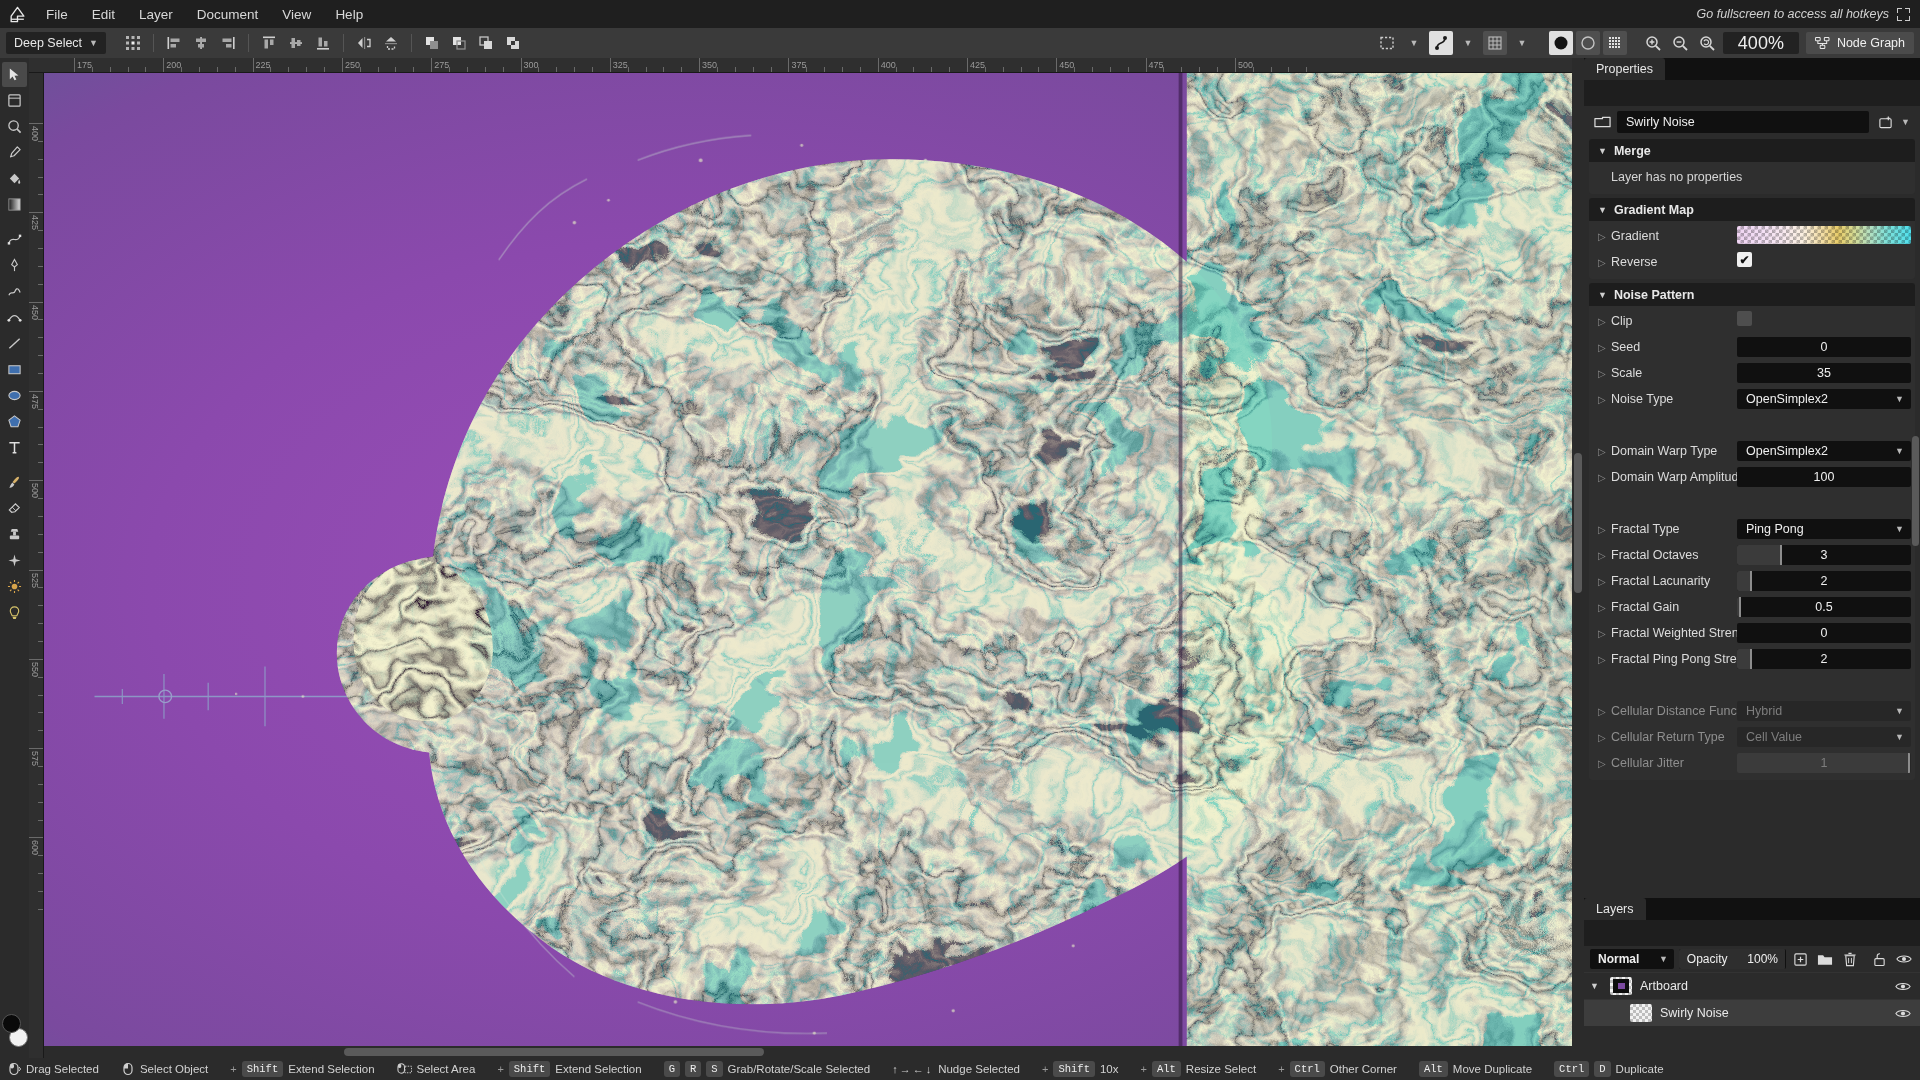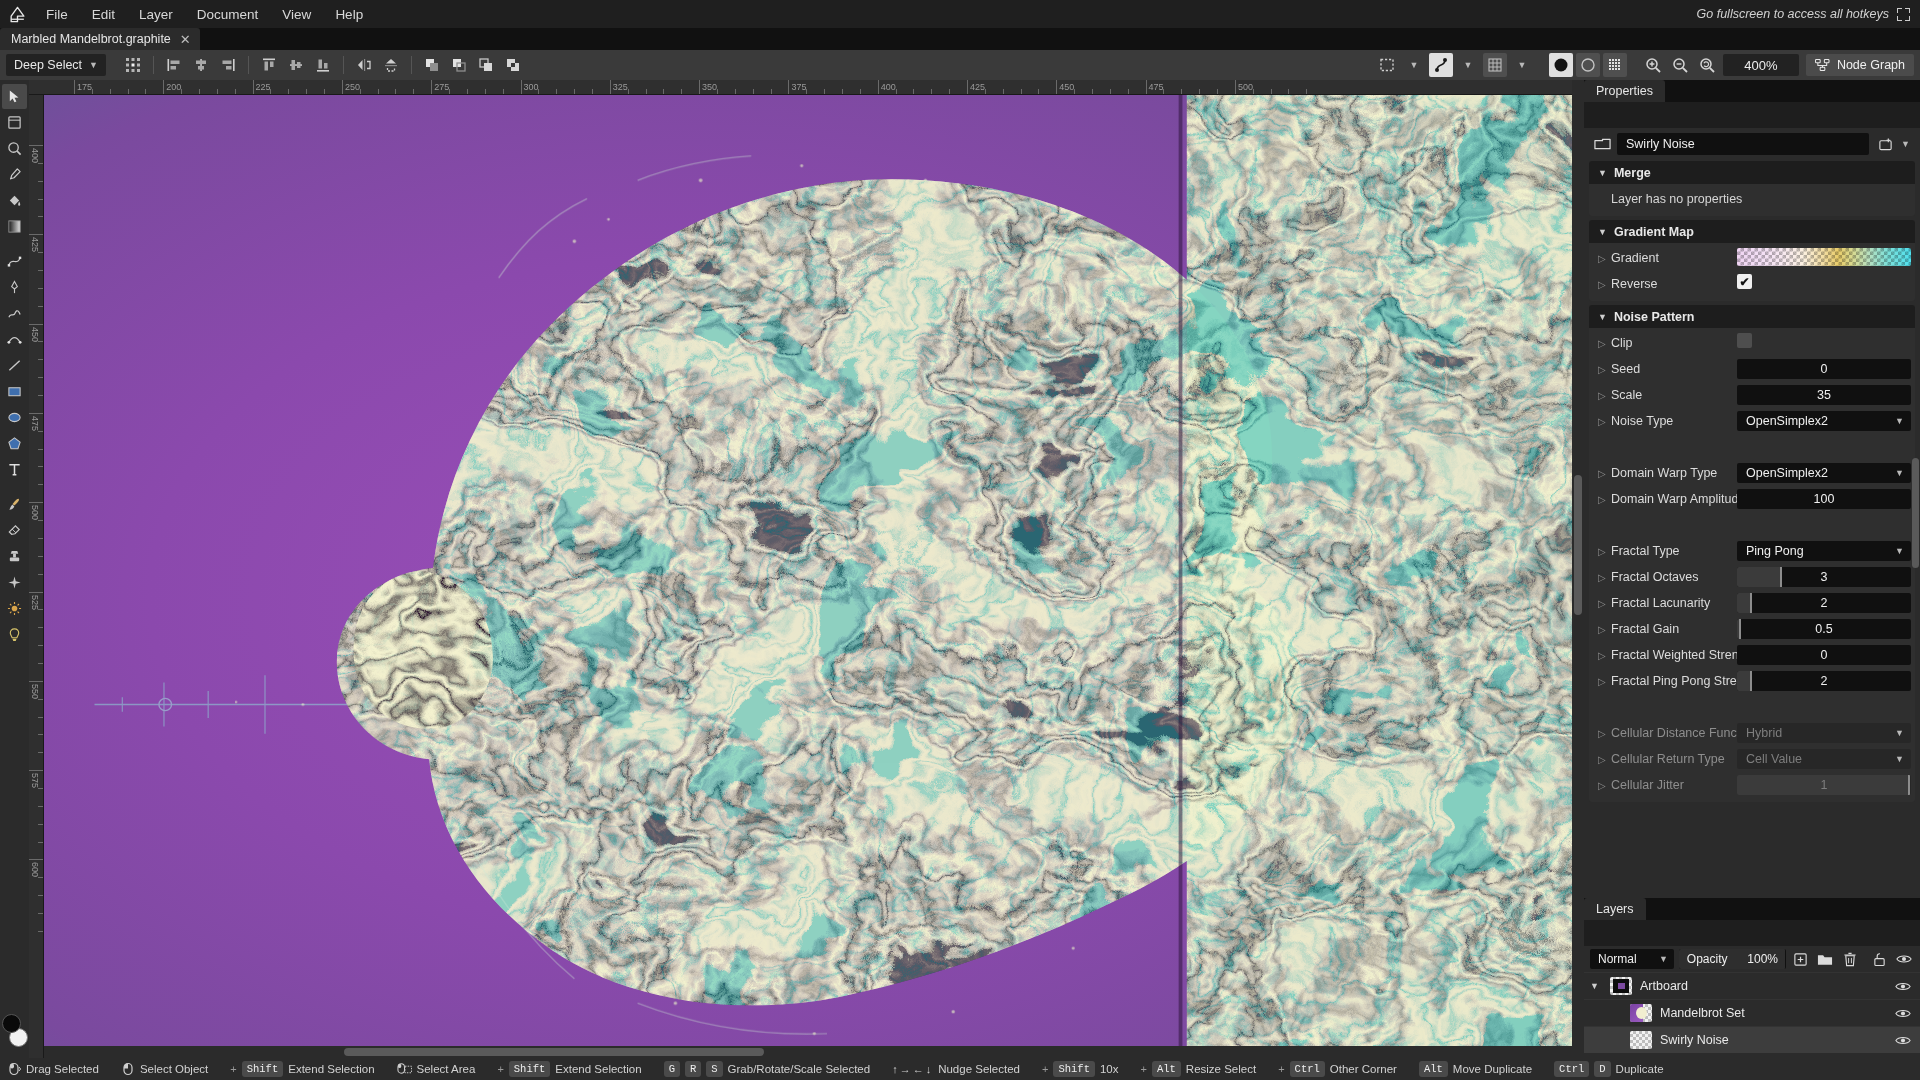--- a/index.html
+++ b/index.html
@@ -61,21 +61,21 @@
     width: 24px; height: 24px; display: flex; align-items: center; justify-content: center;
     border-radius: 2px; cursor: pointer;
   }
   .ob-btn.active { background: #4f4f4f; }
   .ob-btn.lit { background: #e0e0e0; }
   .sep { width: 1px; height: 18px; background: #555; margin: 0 5px; }
   .gap { width: 9px; }
   .zoomfield {
     width: 76px; height: 22px; background: #222; border-radius: 2px;
     display: flex; align-items: center; justify-content: center;
-    font-size: 13px; color: #ededed;
+    font-size: 18px; color: #ededed;
   }
   .nodegraph-btn {
     height: 22px; background: #4b4b4b; border-radius: 2px; display: flex; align-items: center;
     gap: 7px; padding: 0 9px; font-size: 12.5px; color: #f0f0f0; margin-left: 4px;
   }
 
   
   .body { flex: 1 1 auto; display: flex; min-height: 0; }
 
   .toolbar {
@@ -186,21 +186,21 @@
 
   .panel-scroll {
     position: absolute; right: 1px; width: 7px; background: #5a5a5a; border-radius: 4px;
   }
 
   
   .layers-toolbar { height: 26px; display: flex; align-items: center; gap: 5px; padding: 3px 6px; }
   .blend-select {
     width: 86px; height: 20px; background: #101010; border-radius: 2px;
     display: flex; align-items: center; justify-content: space-between; padding: 0 6px 0 8px;
-    font-size: 12px; color: #efefef;
+    font-size: 12px; color: #efefef; font-weight: bold;
   }
   .opacity-field {
     width: 110px; height: 20px; background: #101010; border-radius: 2px; position: relative;
     display: flex; align-items: center; justify-content: space-between; padding: 0 8px;
     font-size: 12px; color: #efefef; overflow: hidden;
   }
   .opacity-field .ofill { position: absolute; left:0; top:0; bottom:0; width: 99%; background: #2e2e2e; }
   .opacity-field span { position: relative; z-index: 2; }
   .licon { width: 20px; height: 20px; display: flex; align-items: center; justify-content: center; cursor: pointer; }
   .layer-row {
@@ -259,26 +259,20 @@
       <span>Go fullscreen to access all hotkeys</span>
       <span class="fs-icon">
           <i></i>
           <i></i>
           <i></i>
           <i></i>
         </span>
     </div>
   </div>
 
-  <div class="tabrow">
-    <div class="doc-tab">
-      <span>Marbled Mandelbrot.graphite</span>
-      <span class="tab-close">✕</span>
-    </div>
-  </div>
 
   <div class="optbar">
     <div class="tool-select">
       <span>Deep Select</span>
       <span class="chev">▼</span>
     </div>
     <div class="gap"></div>
     <div class="ob-btn">
       <svg width="16" height="16" viewBox="0 0 16 16">
         <rect x="1" y="1" width="3" height="3" fill="#b5b5b5"></rect>
@@ -1180,34 +1174,20 @@
                   <div style="position:absolute;left:8px;top:6px;width:7px;height:6px;background:#7c4aa0;"></div>
                 </div>
                 <div class="layer-label">Artboard</div>
                 <span class="eye">
                   <svg width="16" height="11" viewBox="0 0 18 12">
                     <path d="M1 6 C4 1.5, 14 1.5, 17 6 C14 10.5, 4 10.5, 1 6 Z" fill="none" stroke="#dcdcdc" stroke-width="1.2"></path>
                     <circle cx="9" cy="6" r="2.3" fill="#dcdcdc"></circle>
                   </svg>
                 </span>
               </div>
-              <div class="layer-row" style="padding-left: 26px;">
-                <span class="lcaret"></span>
-                <div class="thumb-sq">
-                  <div style="position:absolute;left:0;top:0;width:60%;height:100%;background:linear-gradient(135deg,#7b42a3,#9a5cc0);"></div>
-                  <div style="position:absolute;left:6px;top:3px;width:11px;height:12px;border-radius:50%;background:#f1eed0;"></div>
-                </div>
-                <div class="layer-label">Mandelbrot Set</div>
-                <span class="eye">
-                  <svg width="16" height="11" viewBox="0 0 18 12">
-                    <path d="M1 6 C4 1.5, 14 1.5, 17 6 C14 10.5, 4 10.5, 1 6 Z" fill="none" stroke="#dcdcdc" stroke-width="1.2"></path>
-                    <circle cx="9" cy="6" r="2.3" fill="#dcdcdc"></circle>
-                  </svg>
-                </span>
-              </div>
               <div class="layer-row selected" style="padding-left: 26px;">
                 <span class="lcaret"></span>
                 <div class="thumb-sq"></div>
                 <div class="layer-label">Swirly Noise</div>
                 <span class="eye">
                   <svg width="16" height="11" viewBox="0 0 18 12">
                     <path d="M1 6 C4 1.5, 14 1.5, 17 6 C14 10.5, 4 10.5, 1 6 Z" fill="none" stroke="#dcdcdc" stroke-width="1.2"></path>
                     <circle cx="9" cy="6" r="2.3" fill="#dcdcdc"></circle>
                   </svg>
                 </span>

